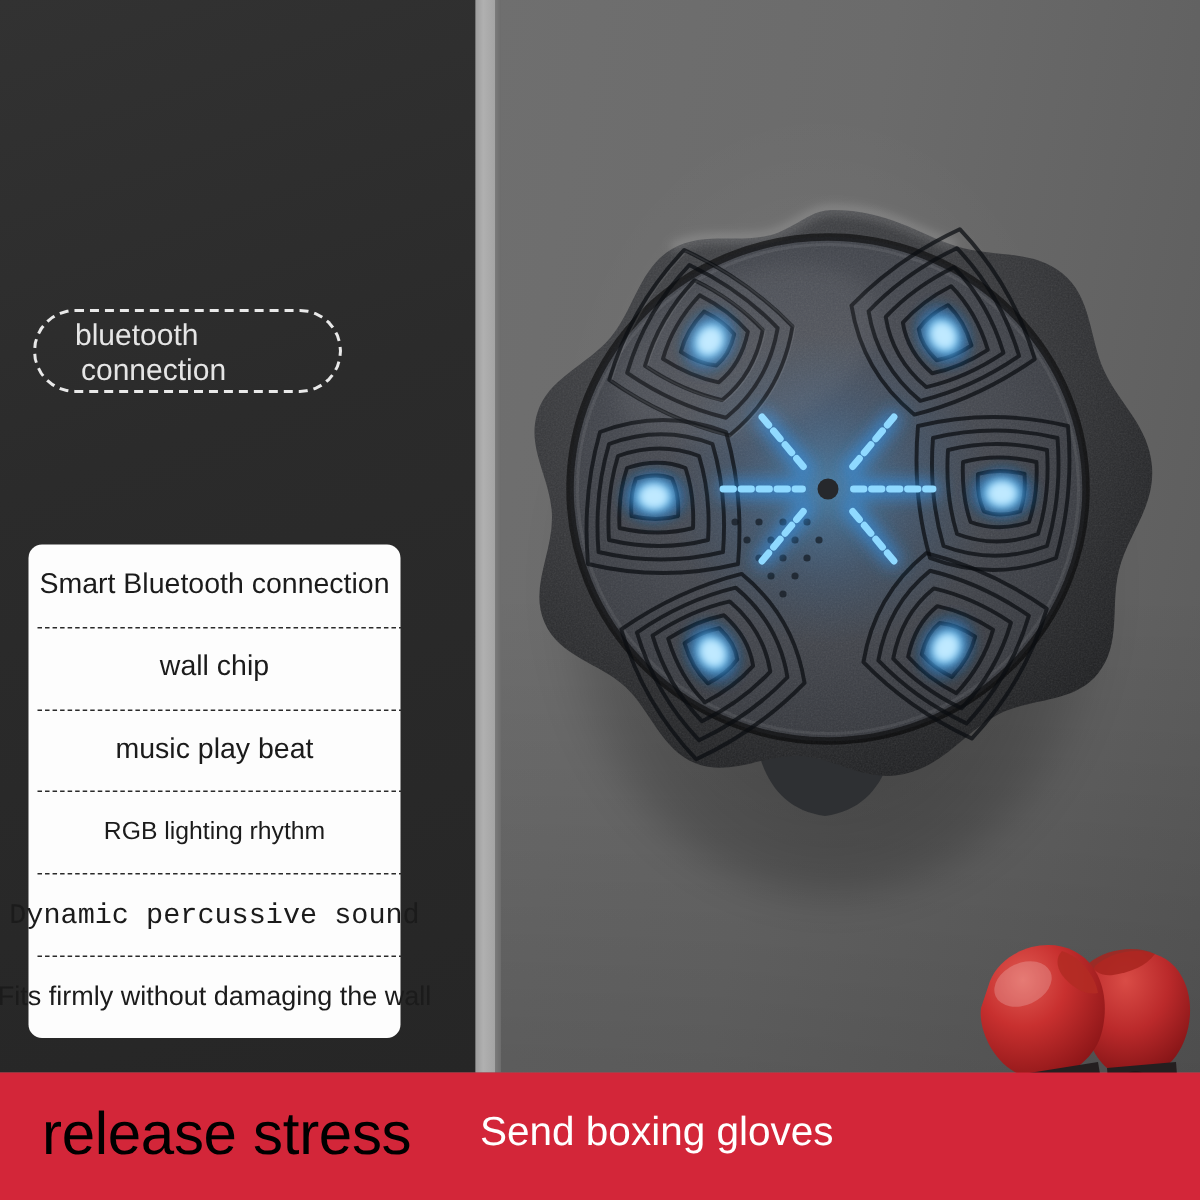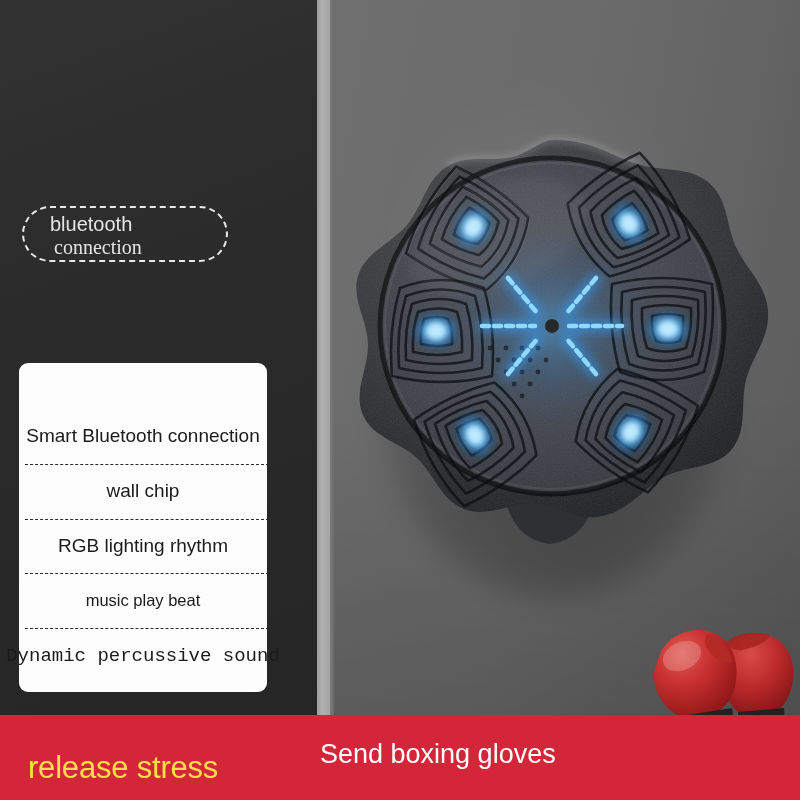--- a/index.html
+++ b/index.html
@@ -43,29 +43,29 @@
   
   .bt-pill{
     position:absolute;left:22px;top:206px;width:206px;height:56px;
     border:2px dashed #e9e9e9;border-radius:30px;z-index:12;
     box-sizing:border-box;
   }
   .bt-pill .bt-text{
     position:absolute;left:26px;top:5px;color:#e5e5e5;
     font-size:20px;line-height:23px;white-space:nowrap;
   }
-  .bt-pill .bt-text .l2{padding-left:4px;font-family:Liberation Serif, serif;}
+  .bt-pill .bt-text .l2{padding-left:4px;}
 
   
   .feature-card{
     position:absolute;left:19px;top:363px;width:248px;height:329px;
     background:#fdfdfd;border-radius:9px;z-index:10;
   }
   .feature-list{
-    position:absolute;left:19px;top:363px;width:248px;height:329px;z-index:11;margin-top:46px;
+    position:absolute;left:19px;top:363px;width:248px;height:329px;z-index:11;
   }
   .feature-row{
     height:54.8px;display:flex;align-items:center;justify-content:center;
     position:relative;
   }
   .feature-row .txt{
     color:#1b1b1b;white-space:nowrap;
   }
   .feature-row:nth-child(1) .txt{font-size:19px;}
   .feature-row:nth-child(2) .txt{font-size:19px;}
@@ -90,22 +90,22 @@
 
   
   .gloves{position:absolute;left:638px;top:608px;width:162px;height:150px;z-index:9;}
 
   
   .banner{
     position:absolute;left:0;top:715px;width:800px;height:85px;
     background:#d32639;z-index:14;
   }
   .banner .b1{
-    position:absolute;left:28px;top:19px;color:#fde047;font-size:31px;
-    letter-spacing:-0.2px;white-space:nowrap;margin-top:16px;
+    position:absolute;left:28px;top:19px;color:#000000;font-size:40px;
+    letter-spacing:-0.2px;white-space:nowrap;
   }
   .banner .b2{
     position:absolute;left:320px;top:24px;color:#ffffff;font-size:27px;
     white-space:nowrap;
   }
 </style>
 </head>
 <body>
 
 <div id="stage">
@@ -395,27 +395,30 @@
 
   <div class="feature-card"></div>
   <div class="feature-list">
     <div class="feature-row">
       <span class="txt">Smart Bluetooth connection</span>
     </div>
     <div class="feature-row">
       <span class="txt">wall chip</span>
     </div>
     <div class="feature-row">
+      <span class="txt">music play beat</span>
+    </div>
+    <div class="feature-row">
       <span class="txt">RGB lighting rhythm</span>
     </div>
     <div class="feature-row">
-      <span class="txt">music play beat</span>
-    </div>
-    <div class="feature-row">
       <span class="txt">Dynamic percussive sound</span>
+    </div>
+    <div class="feature-row">
+      <span class="txt">Fits firmly without damaging the wall</span>
     </div>
   </div>
 
   <div class="banner">
     <div class="b1">release stress</div>
     <div class="b2">Send boxing gloves</div>
   </div>
 
 </div>
 

